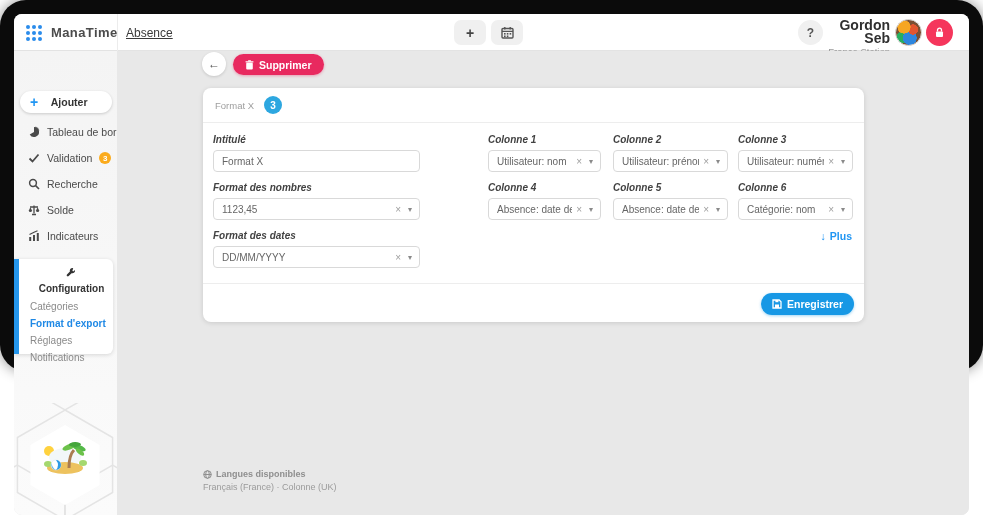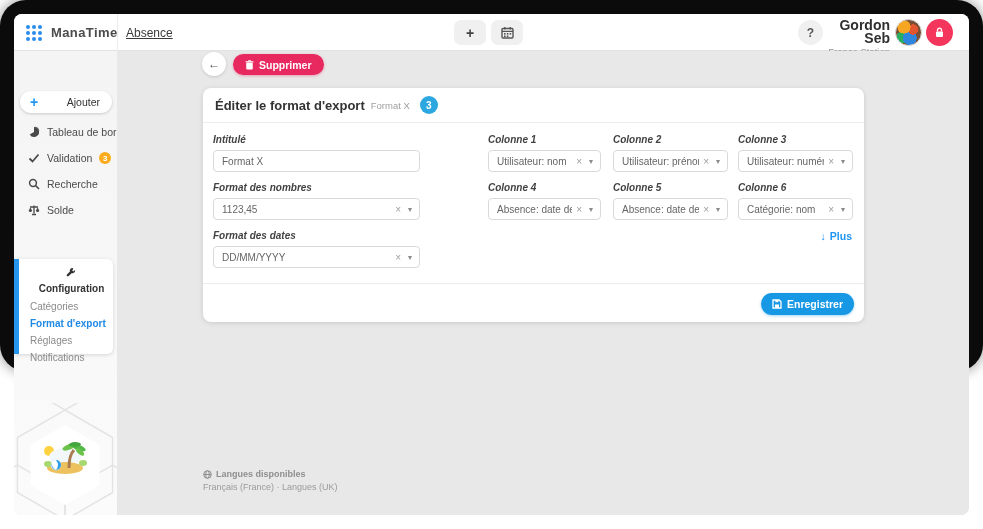--- a/index.html
+++ b/index.html
@@ -42,21 +42,21 @@
   .logout-btn { position:absolute; left:912px; top:5px; width:27px; height:27px; border-radius:50%;
     background:#f5365c; display:flex; align-items:center; justify-content:center; cursor:pointer; }
 
   
   .sidebar { position:absolute; left:0; top:37px; width:103px; height:464px;
     background:linear-gradient(180deg,#f4f4f4 0%,#f8f8f8 60%,#fbfbfb 100%); }
   .add-btn { position:absolute; left:6px; top:40px; width:92px; height:22px; background:#fff;
     border-radius:11px; box-shadow:0 1px 3px rgba(0,0,0,.18); display:flex; align-items:center;
     cursor:pointer; }
   .add-btn .plus { color:#2196f3; font-size:14px; font-weight:700; margin-left:10px; }
-  .add-btn .lbl { flex:1; text-align:right; margin-right:12px; font-size:10.5px; font-weight:400; color:#333; }
+  .add-btn .lbl { flex:1; text-align:center; margin-right:12px; font-size:10.5px; font-weight:700; color:#333; }
   .nav { position:absolute; left:0; top:68px; width:103px; }
   .nav-item { height:26px; display:flex; align-items:center; padding-left:14px; gap:7px; cursor:pointer; }
   .nav-item svg { flex:0 0 auto; }
   .nav-label { font-size:10.5px; color:#4a4a4a; white-space:nowrap; }
   .nav-badge { min-width:12px; height:12px; border-radius:6px; background:#fbab1c; color:#fff;
     font-size:8px; font-weight:700; display:flex; align-items:center; justify-content:center; padding:0 2px; }
   .config-card { position:absolute; left:0; top:208px; width:99px; height:95px; background:#fff;
     border-left:5px solid #2596ec; border-radius:0 6px 6px 0; box-shadow:0 1px 4px rgba(0,0,0,.14); }
   .config-head { display:flex; align-items:center; gap:5px; padding:8px 0 4px 11px;flex-direction:column; }
   .config-title { font-size:10px; font-weight:700; color:#333; }
@@ -190,20 +190,29 @@
       <div class="nav-item">
         <svg width="12" height="12" viewBox="0 0 12 12">
           <line x1="6" y1="1.5" x2="6" y2="9.5" stroke="#4a4a4a" stroke-width="1.3"></line>
           <line x1="2" y1="3" x2="10" y2="3" stroke="#4a4a4a" stroke-width="1.3"></line>
           <path d="M0.8 6.5 a1.6 1.6 0 0 0 3.2 0 L2.4 3.2 Z" fill="#4a4a4a"></path>
           <path d="M8 6.5 a1.6 1.6 0 0 0 3.2 0 L9.6 3.2 Z" fill="#4a4a4a"></path>
           <line x1="4" y1="10.5" x2="8" y2="10.5" stroke="#4a4a4a" stroke-width="1.4"></line>
         </svg>
         <span class="nav-label">Solde</span>
       </div>
+      <div class="nav-item">
+        <svg width="12" height="12" viewBox="0 0 12 12">
+          <rect x="1.2" y="7" width="2" height="4" fill="#4a4a4a"></rect>
+          <rect x="5" y="5" width="2" height="6" fill="#4a4a4a"></rect>
+          <rect x="8.8" y="3" width="2" height="8" fill="#4a4a4a"></rect>
+          <polyline points="1.5,4.5 5.5,2.5 9.5,0.8" fill="none" stroke="#4a4a4a" stroke-width="1.2"></polyline>
+        </svg>
+        <span class="nav-label">Indicateurs</span>
+      </div>
     </div>
 
     <div class="config-card">
       <div class="config-head">
         <svg width="11" height="11" viewBox="0 0 11 11">
           <path d="M7.2 1.2 a2.6 2.6 0 0 0-3.3 3.3 L1 7.4 a1.2 1.2 0 0 0 1.7 1.7 L5.6 6.2 a2.6 2.6 0 0 0 3.3-3.3 L7.2 4.6 L6.4 3.8 Z" fill="#333"></path>
         </svg>
         <span class="config-title">Configuration</span>
       </div>
       <div class="config-item">Catégories</div>
@@ -249,21 +258,20 @@
     <svg width="9" height="10" viewBox="0 0 9 10">
       <rect x="1.2" y="2.8" width="6.6" height="6.6" rx="1" fill="#fff"></rect>
       <rect x="0.4" y="1.2" width="8.2" height="1.2" rx=".6" fill="#fff"></rect>
       <rect x="3" y="0.2" width="3" height="1.2" rx=".5" fill="#fff"></rect>
     </svg>
     <span>Supprimer</span>
   </div>
 
   <div class="card">
     <div class="card-header">
-      <span class="card-title">Éditer le format d'export</span>
       <span class="card-subtitle">Format X</span>
       <span class="step-badge">3</span>
     </div>
     <div class="card-divider" style="top:34px;"></div>
 
     <div class="field-label" style="left:10px; top:46px;">Intitulé</div>
     <input class="text-input" style="left: 10px; top: 62px;" value="Format X">
 
     <div class="field-label" style="left:285px; top:46px;">Colonne 1</div>
     <div class="select-box" style="left:285px; top:62px; width:113px;">
@@ -335,17 +343,17 @@
 
   <div class="footer-left">
     <div class="row1">
       <svg width="9" height="9" viewBox="0 0 9 9">
         <circle cx="4.5" cy="4.5" r="3.8" fill="none" stroke="#8f8f8f" stroke-width="1"></circle>
         <ellipse cx="4.5" cy="4.5" rx="1.8" ry="3.8" fill="none" stroke="#8f8f8f" stroke-width="1"></ellipse>
         <line x1="0.7" y1="4.5" x2="8.3" y2="4.5" stroke="#8f8f8f" stroke-width="1"></line>
       </svg>
       <span>Langues disponibles</span>
     </div>
-    <div class="link-line">Français (France) · Langues (UK)</div>
+    <div class="link-line">Français (France) · Colonne (UK)</div>
   </div>
 
 </div>
 </div>
 
 </body></html>

